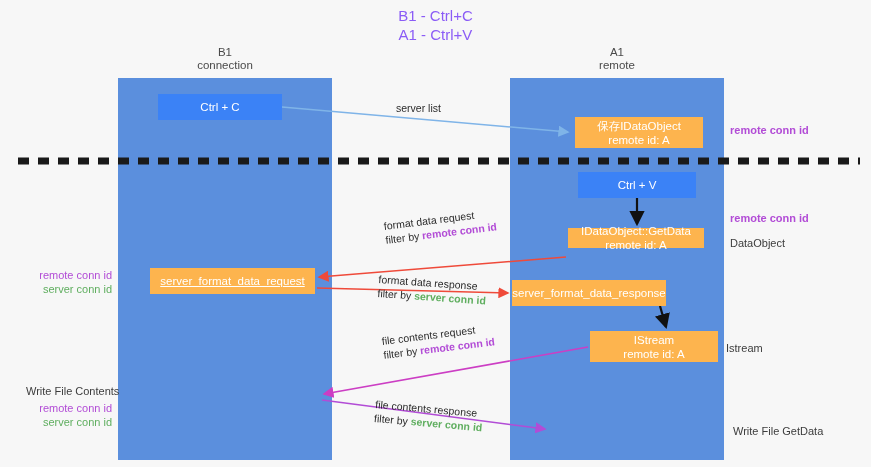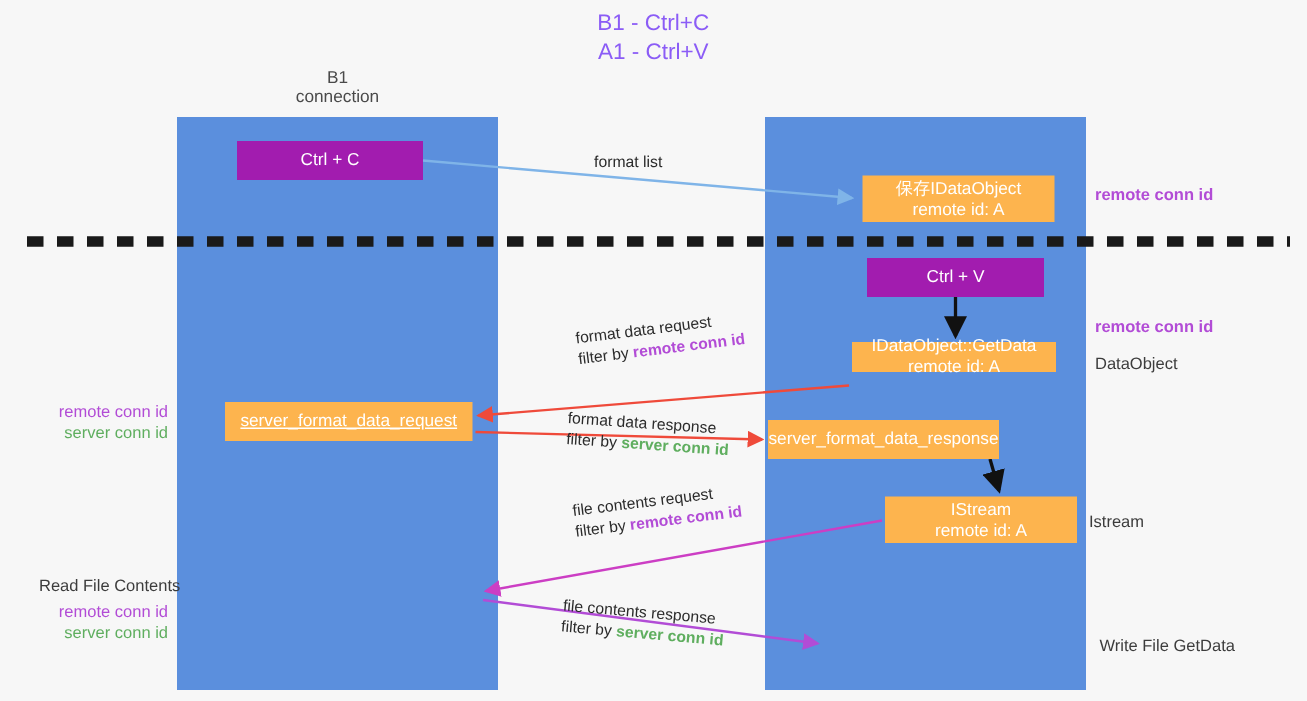--- a/index.html
+++ b/index.html
@@ -61,21 +61,21 @@
     flex-direction: column;
     align-items: center;
     justify-content: center;
     color: #ffffff;
     font-size: 11.5px;
     line-height: 14px;
     text-align: center;
     white-space: pre-line;
     padding: 2px 4px;
   }
-  .node.green { background: #a21caf; }
+  .node.green { background: #3b82f6; }
   .node.orange { background: #fdb44e; }
 
   #node-ctrl-c   { left: 158px; top: 94px;  width: 124px; height: 26px; }
   #node-save-ido { left: 575px; top: 117px; width: 128px; height: 31px; }
   #node-ctrl-v   { left: 578px; top: 172px; width: 118px; height: 26px; }
   #node-getdata  { left: 568px; top: 228px; width: 136px; height: 20px; }
   #node-sfdreq   { left: 150px; top: 268px; width: 165px; height: 26px; text-decoration: underline; }
   #node-sfdres   { left: 512px; top: 280px; width: 154px; height: 26px; }
   #node-istream  { left: 590px; top: 331px; width: 128px; height: 31px; }
   #node-sfcreq   { left: 150px; top: 384px; width: 170px; height: 26px; }
@@ -175,41 +175,43 @@
     <line x1="588" y1="347" x2="324" y2="394" stroke="#cc3ec4" stroke-width="1.6" marker-end="url(#ah-magenta)"></line>
 
     <line x1="322" y1="400" x2="545" y2="429" stroke="#b24cd6" stroke-width="1.6" marker-end="url(#ah-purple)"></line>
   </svg>
 
   <div class="abs" id="title">B1 - Ctrl+C
 A1 - Ctrl+V</div>
 
   <div class="abs lane-head" id="lane-head-b1">B1
 connection</div>
+  <div class="abs lane-head" id="lane-head-a1">A1
+remote</div>
 
   <div class="abs node green" id="node-ctrl-c">Ctrl + C</div>
 
   <div class="abs node orange" id="node-save-ido">保存IDataObject
 remote id: A</div>
 
   <div class="abs node green" id="node-ctrl-v">Ctrl + V</div>
 
   <div class="abs node orange" id="node-getdata">IDataObject::GetData
 remote id: A</div>
 
   <div class="abs node orange" id="node-sfdreq">server_format_data_request</div>
 
   <div class="abs node orange" id="node-sfdres">server_format_data_response</div>
 
   <div class="abs node orange" id="node-istream">IStream
 remote id: A</div>
 
 
 
-  <div class="abs conn-caption" id="cap-format-list">format list</div>
+  <div class="abs conn-caption" id="cap-format-list">server list</div>
 
   <div class="abs conn-caption" id="cap-fdreq">
     <div>format data request</div>
     <div><span>filter by </span><span class="hl purple">remote conn id</span></div>
   </div>
 
   <div class="abs conn-caption" id="cap-fdres">
     <div>format data response</div>
     <div><span>filter by </span><span class="hl green-txt">server conn id</span></div>
   </div>
@@ -232,20 +234,20 @@
 
   <div class="abs side-label" id="lbl-right-istream">Istream</div>
 
   <div class="abs side-label" id="lbl-right-writefc">Write File GetData</div>
 
   <div class="abs side-label" id="lbl-left-conn">
     <div class="bold purple">remote conn id</div>
     <div class="bold green-txt">server conn id</div>
   </div>
 
-  <div class="abs side-label" id="lbl-left-readfc">Read File Contents</div>
+  <div class="abs side-label" id="lbl-left-readfc">Write File Contents</div>
 
   <div class="abs side-label" id="lbl-left-conn2">
     <div class="bold purple">remote conn id</div>
     <div class="bold green-txt">server conn id</div>
   </div>
 
 </div>
 
 </body></html>

